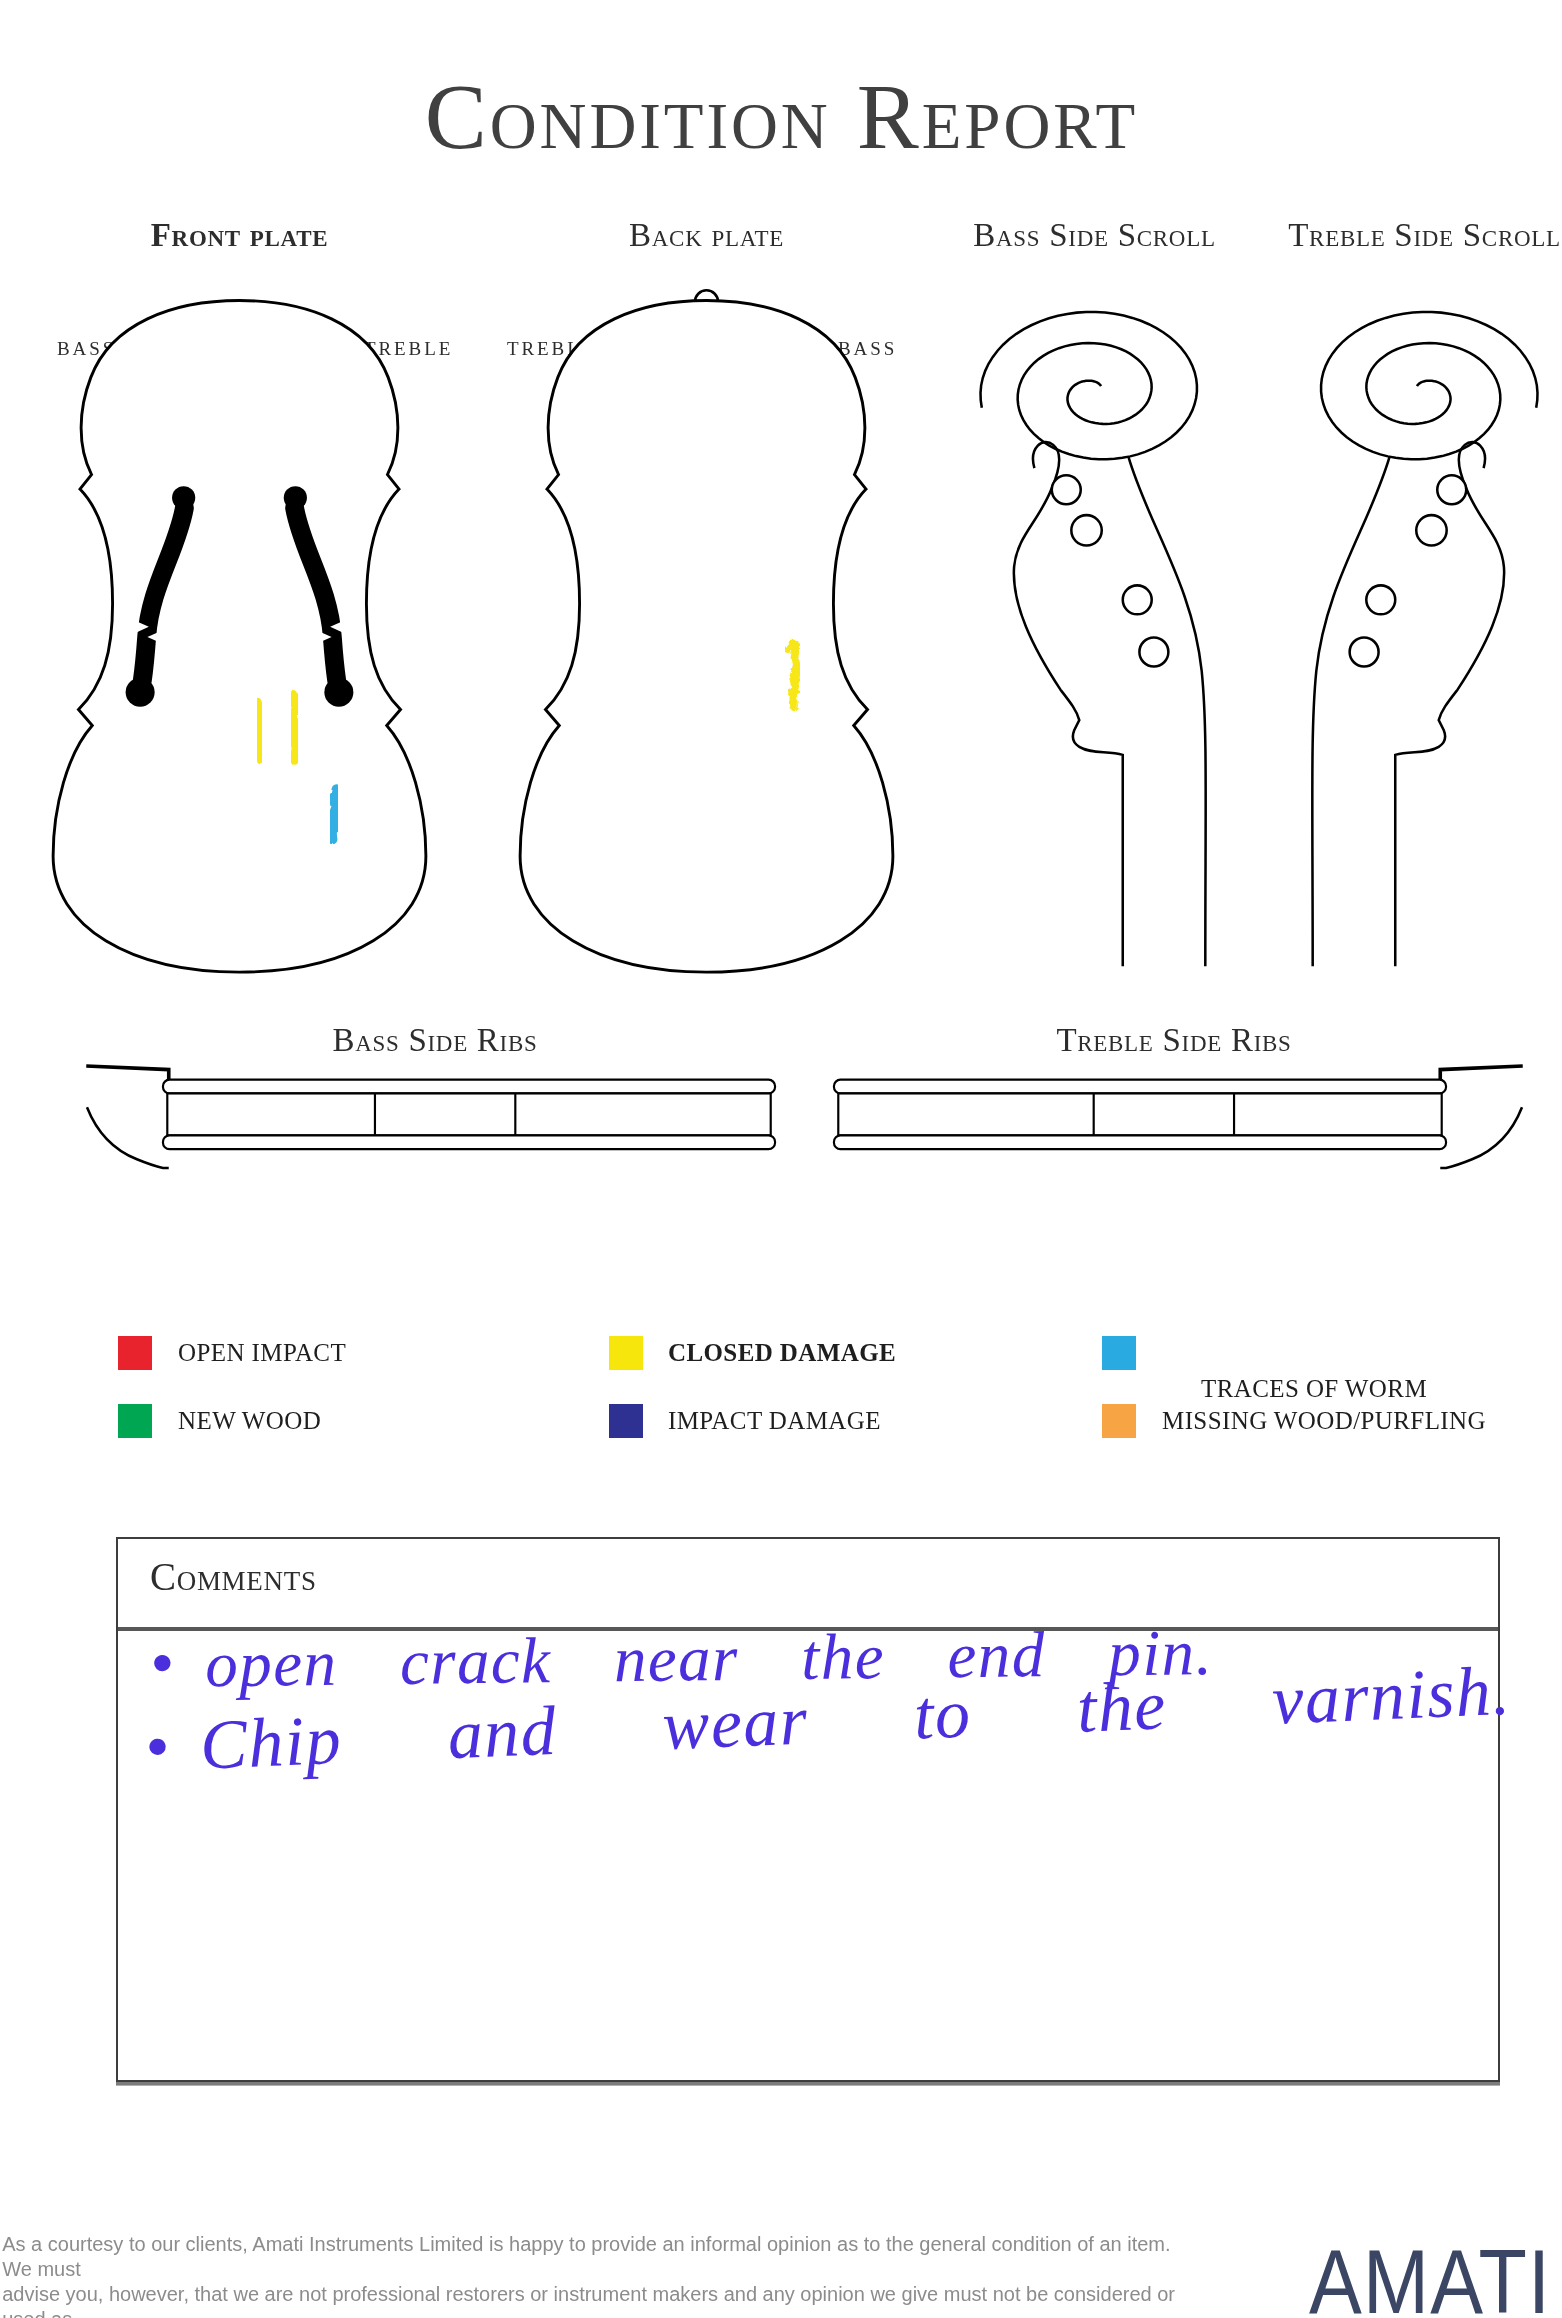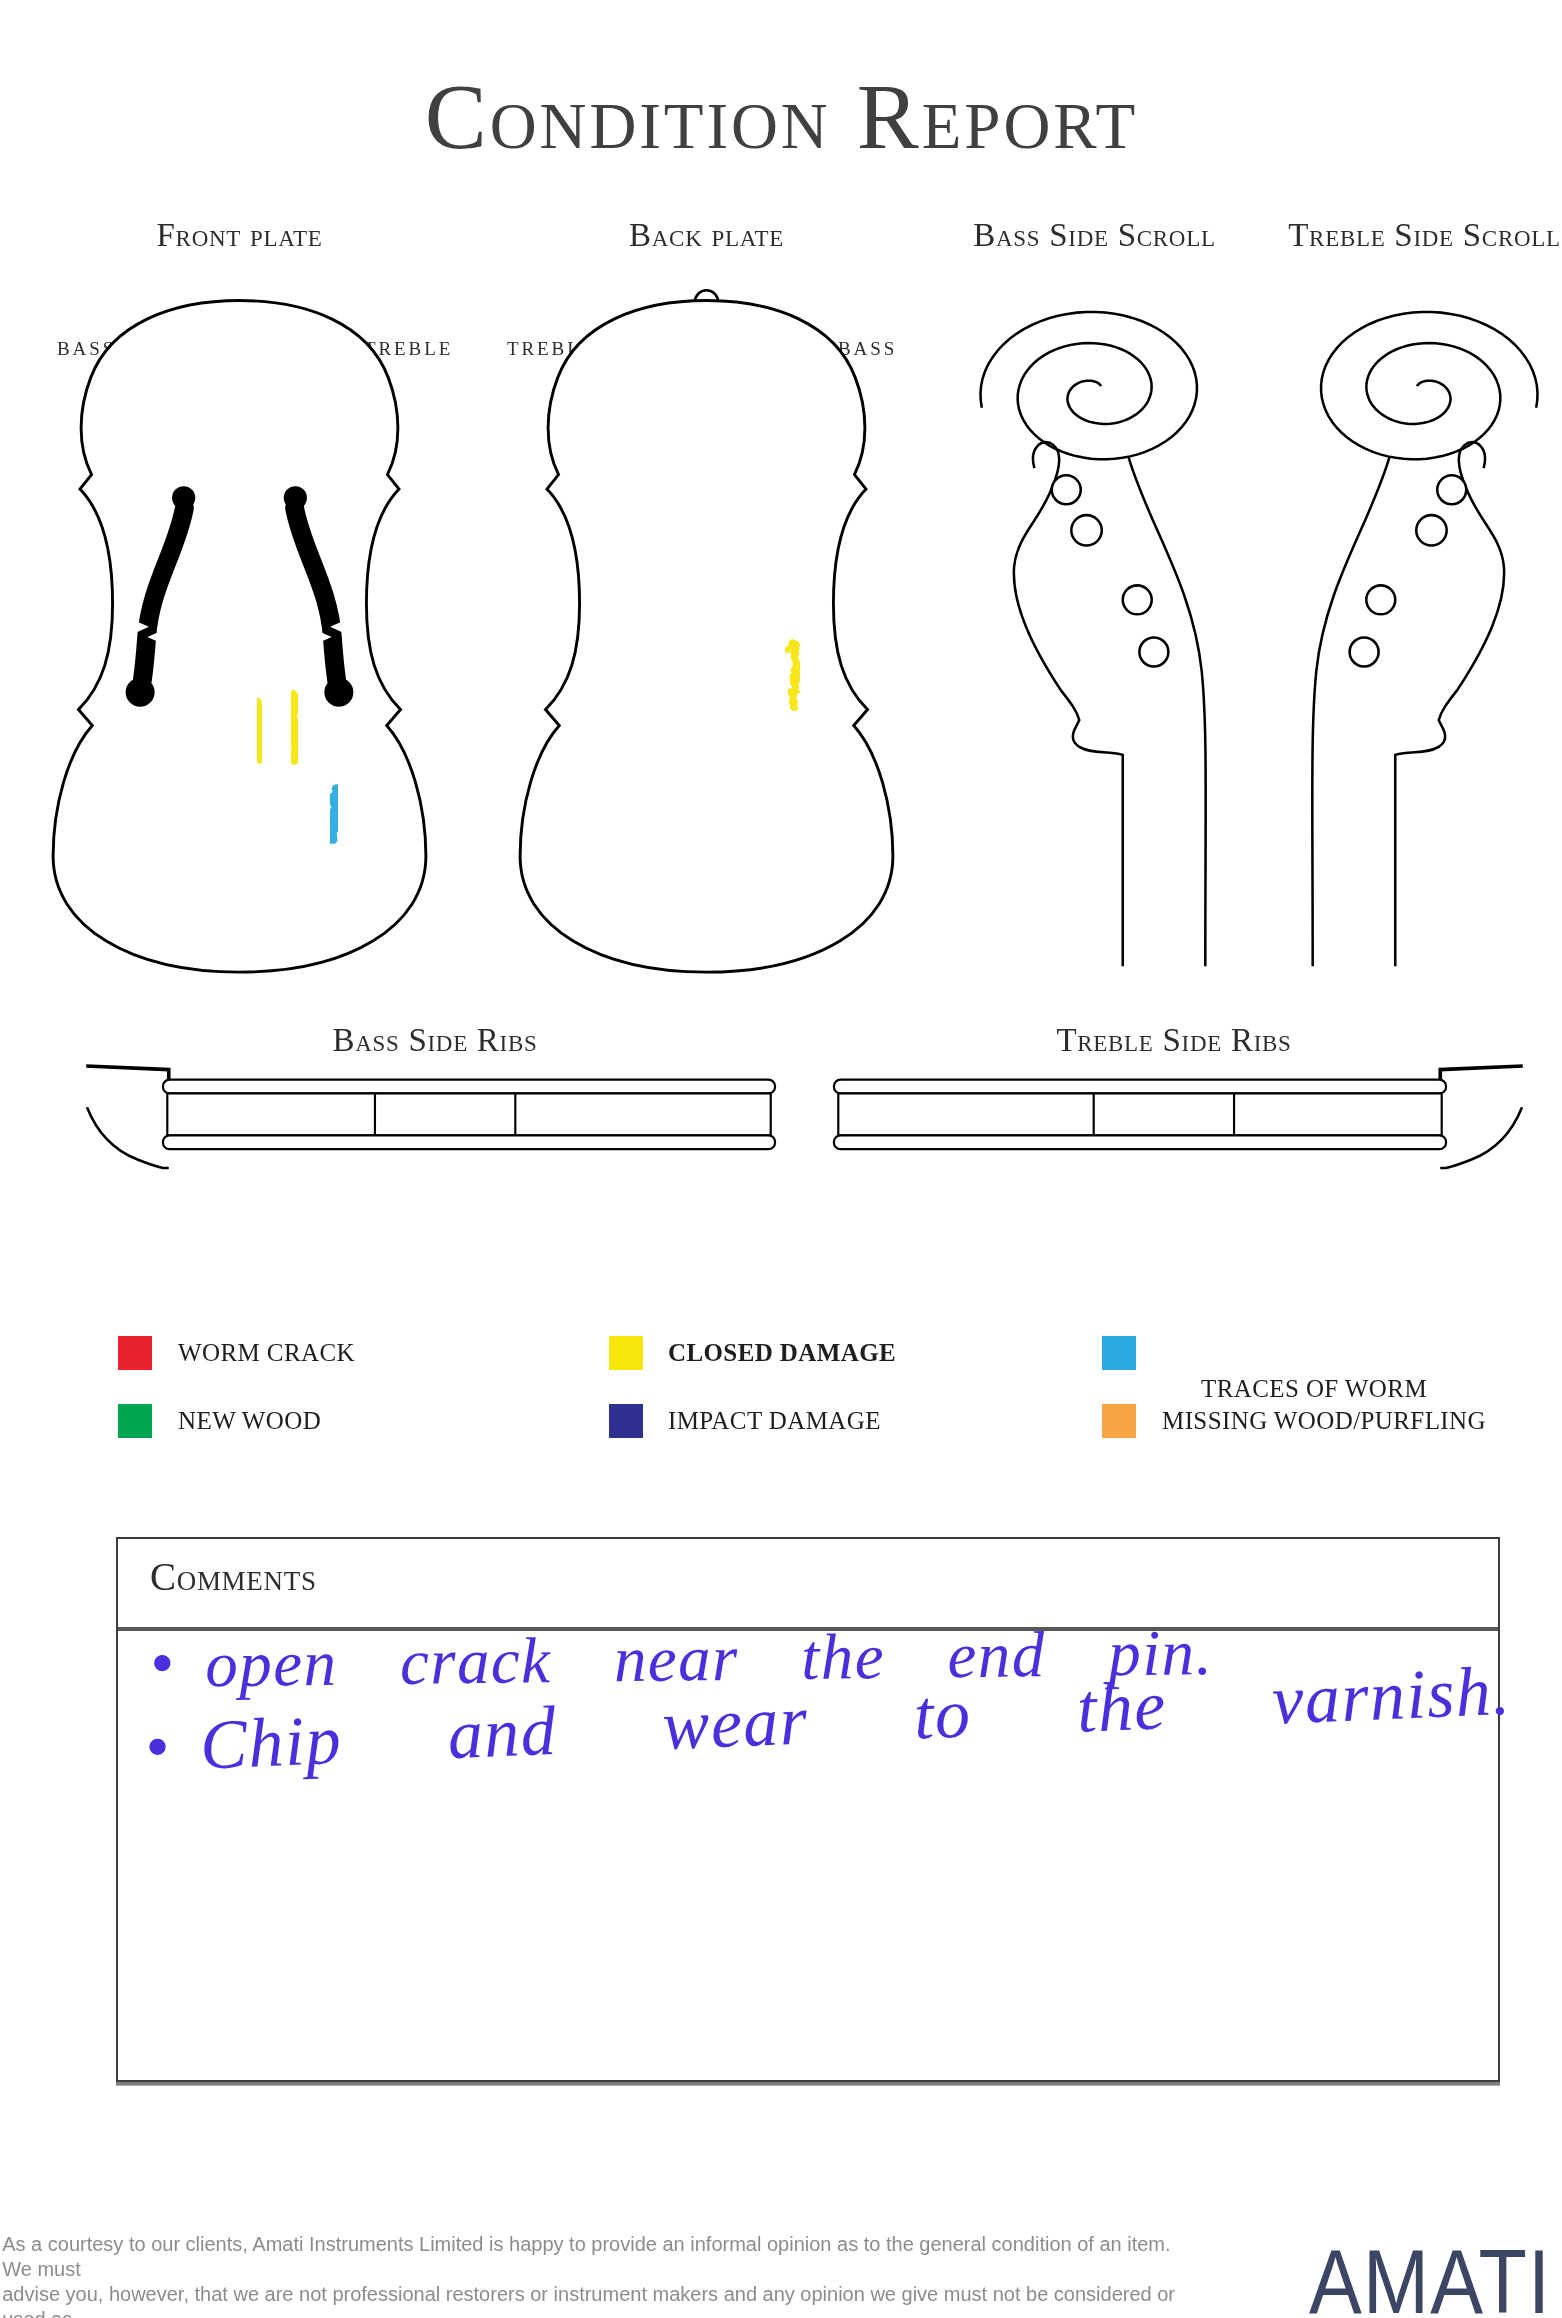--- a/index.html
+++ b/index.html
@@ -5,21 +5,21 @@
   html,body{margin:0;padding:0;background:#fff;}
   #page{position:relative;width:1563px;height:2319px;background:#ffffff;overflow:hidden;
         font-family:"Liberation Serif",serif;color:#231f20;}
   .abs{position:absolute;}
   
   #title{left:0;top:0;width:1563px;text-align:center;font-size:93px;line-height:109px;
          font-variant:small-caps;letter-spacing:2.9px;color:#404040;font-weight:400;}
   
   .sec-header{font-variant:small-caps;font-size:33px;letter-spacing:0.7px;color:#2d2d2d;
               text-align:center;white-space:nowrap;}
-  #hdr-front{left:40px;top:217px;width:399px;}
+  #hdr-front{left:40px;top:217px;width:399px;font-weight:bold;}
   #hdr-back{left:507px;top:217px;width:399px;}
   #hdr-bass-scroll{left:957px;top:217px;width:275px;}
   #hdr-treble-scroll{left:1283px;top:217px;width:283px;}
   #hdr-bass-ribs{left:80px;top:1022px;width:710px;}
   #hdr-treble-ribs{left:819px;top:1022px;width:710px;}
   
   .side-label{font-size:19px;letter-spacing:2.9px;color:#2d2d2d;white-space:nowrap;}
   #lbl-front-bass{left:57px;top:338px;}
   #lbl-front-treble{left:364px;top:338px;}
   #lbl-back-treble{left:507px;top:338px;}
@@ -152,21 +152,21 @@
     <use href="#ribsShape" xlink:href="#ribsShape"></use>
   </svg>
 
   <svg class="abs" style="left:819px;top:1058px;" width="710" height="123" viewBox="0 0 980 170">
     <use href="#ribsShape" xlink:href="#ribsShape" transform="translate(980,0) scale(-1,1)"></use>
   </svg>
 
   <div class="abs" style="left:118px;top:1336px;">
       <div class="swatch" style="background: rgb(232, 35, 45);"></div>
     </div>
-  <div class="abs legend-label" style="left:178px;top:1336px;">WORM CRACK</div>
+  <div class="abs legend-label" style="left:178px;top:1336px;">OPEN IMPACT</div>
 
   <div class="abs" style="left:609px;top:1336px;">
       <div class="swatch" style="background: rgb(247, 230, 11);"></div>
     </div>
   <div class="abs legend-label" style="left: 668px; top: 1336px; font-weight: 700;">CLOSED DAMAGE</div>
 
   <div class="abs" style="left:1102px;top:1336px;">
       <div class="swatch" style="background: rgb(41, 171, 226);"></div>
     </div>
   <div class="abs legend-label" style="left:1162px;top:1372px;margin-left:39px;">TRACES OF WORM</div>

